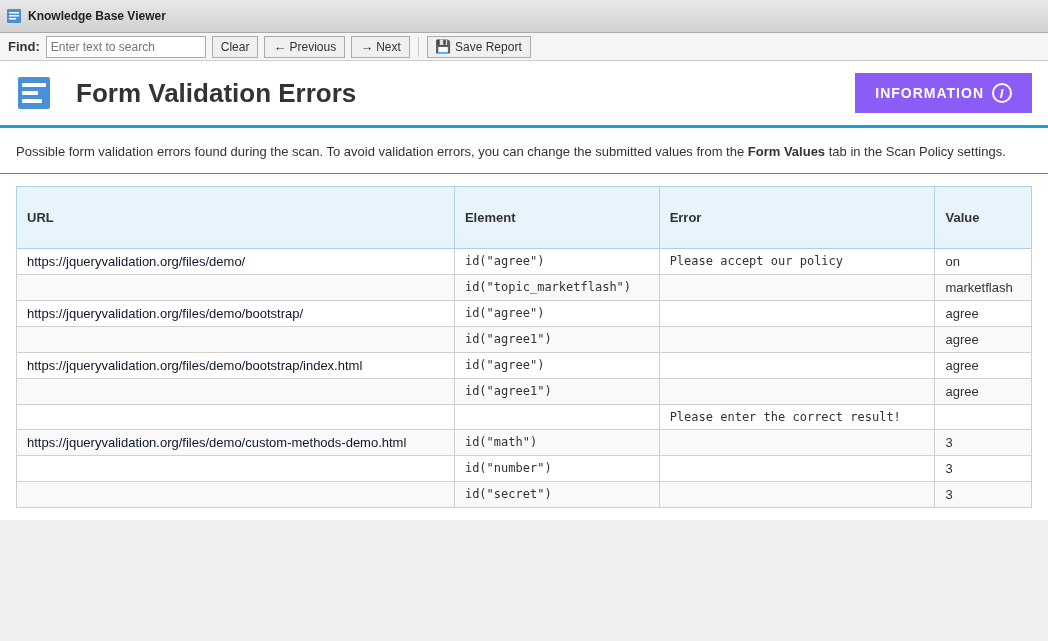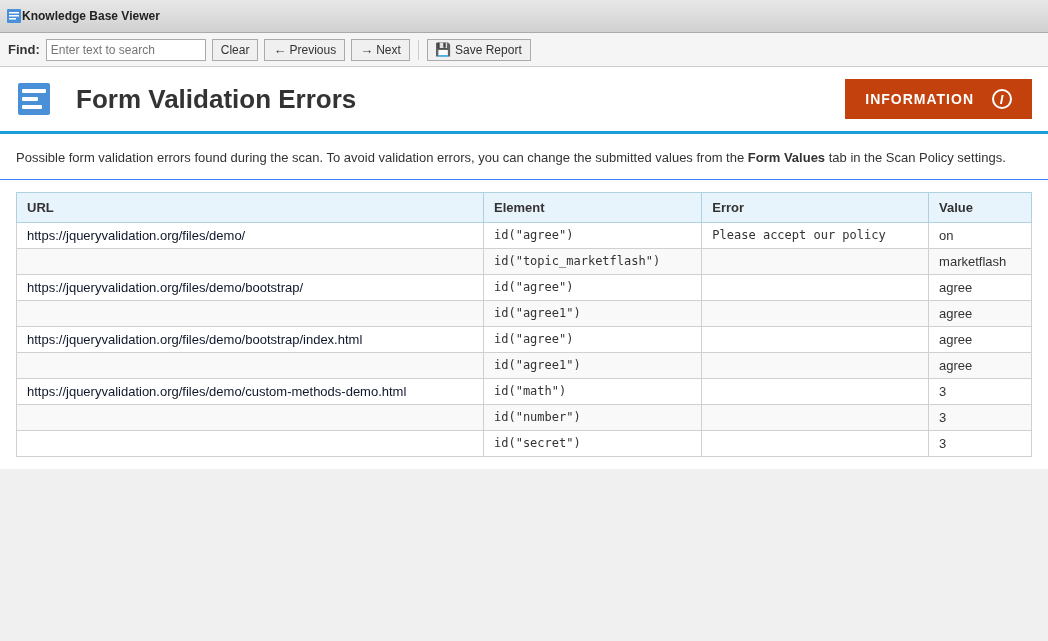--- a/index.html
+++ b/index.html
@@ -12,42 +12,42 @@
       overflow: hidden;
     }
 
     
     .title-bar {
       background: linear-gradient(to bottom, #e8e8e8, #d0d0d0);
       border-bottom: 1px solid #aaa;
       padding: 16px 6px;
       display: flex;
       align-items: center;
-      gap: 0;
+      gap: 6px;
       height: 24px;
     }
     .title-bar-icon {
       width: 16px;
       height: 16px;
     }
     .title-bar-text {
       font-size: 12px;
       font-weight: bold;
       color: #222;
     }
 
     
     .toolbar {
       background: #f5f5f5;
       border-bottom: 1px solid #ccc;
       padding: 6px 8px;
       display: flex;
       align-items: center;
       gap: 6px;
-      height: 34px;
+      height: 28px;
     }
     .toolbar-label {
       font-size: 13px;
       color: #333;
       font-weight: bold;
     }
     .search-input {
       width: 160px;
       height: 22px;
       border: 1px solid #aaa;
@@ -101,31 +101,31 @@
     .page-header-icon {
       width: 36px;
       height: 36px;
     }
     .page-title {
       font-size: 26px;
       font-weight: bold;
       color: #333;
     }
     .info-btn {
-      background: #c2410c;
+      background: #8b5cf6;
       color: white;
       border: none;
       padding: 10px 20px;
       font-size: 14px;
       font-weight: bold;
       letter-spacing: 1px;
       cursor: pointer;
       display: flex;
       align-items: center;
-      gap: 18px;
+      gap: 8px;
       text-transform: uppercase;
     }
     .info-circle {
       width: 20px;
       height: 20px;
       border: 2px solid white;
       border-radius: 50%;
       display: flex;
       align-items: center;
       justify-content: center;
@@ -151,21 +151,21 @@
     table {
       width: 100%;
       border-collapse: collapse;
       font-size: 13px;
     }
     thead tr {
       background: #e8f4fb;
     }
     thead th {
       border: 1px solid #b0cfe0;
-      padding: 7px 10px;
+      padding: 23px 10px;
       text-align: left;
       font-weight: bold;
       color: #333;
     }
     tbody td {
       border: 1px solid #d0d0d0;
       padding: 5px 10px;
       vertical-align: top;
       color: #333;
     }
@@ -285,20 +285,26 @@
             <td class="error-text"></td>
             <td>agree</td>
           </tr>
           <tr>
             <td class="url-cell"></td>
             <td class="mono">id("agree1")</td>
             <td class="error-text"></td>
             <td>agree</td>
           </tr>
           <tr>
+            <td class="url-cell"></td>
+            <td class="mono"></td>
+            <td class="error-text">Please enter the correct result!</td>
+            <td></td>
+          </tr>
+          <tr>
             <td class="url-cell">https://jqueryvalidation.org/files/demo/custom-methods-demo.html</td>
             <td class="mono">id("math")</td>
             <td class="error-text"></td>
             <td>3</td>
           </tr>
           <tr>
             <td class="url-cell"></td>
             <td class="mono">id("number")</td>
             <td class="error-text"></td>
             <td>3</td>

